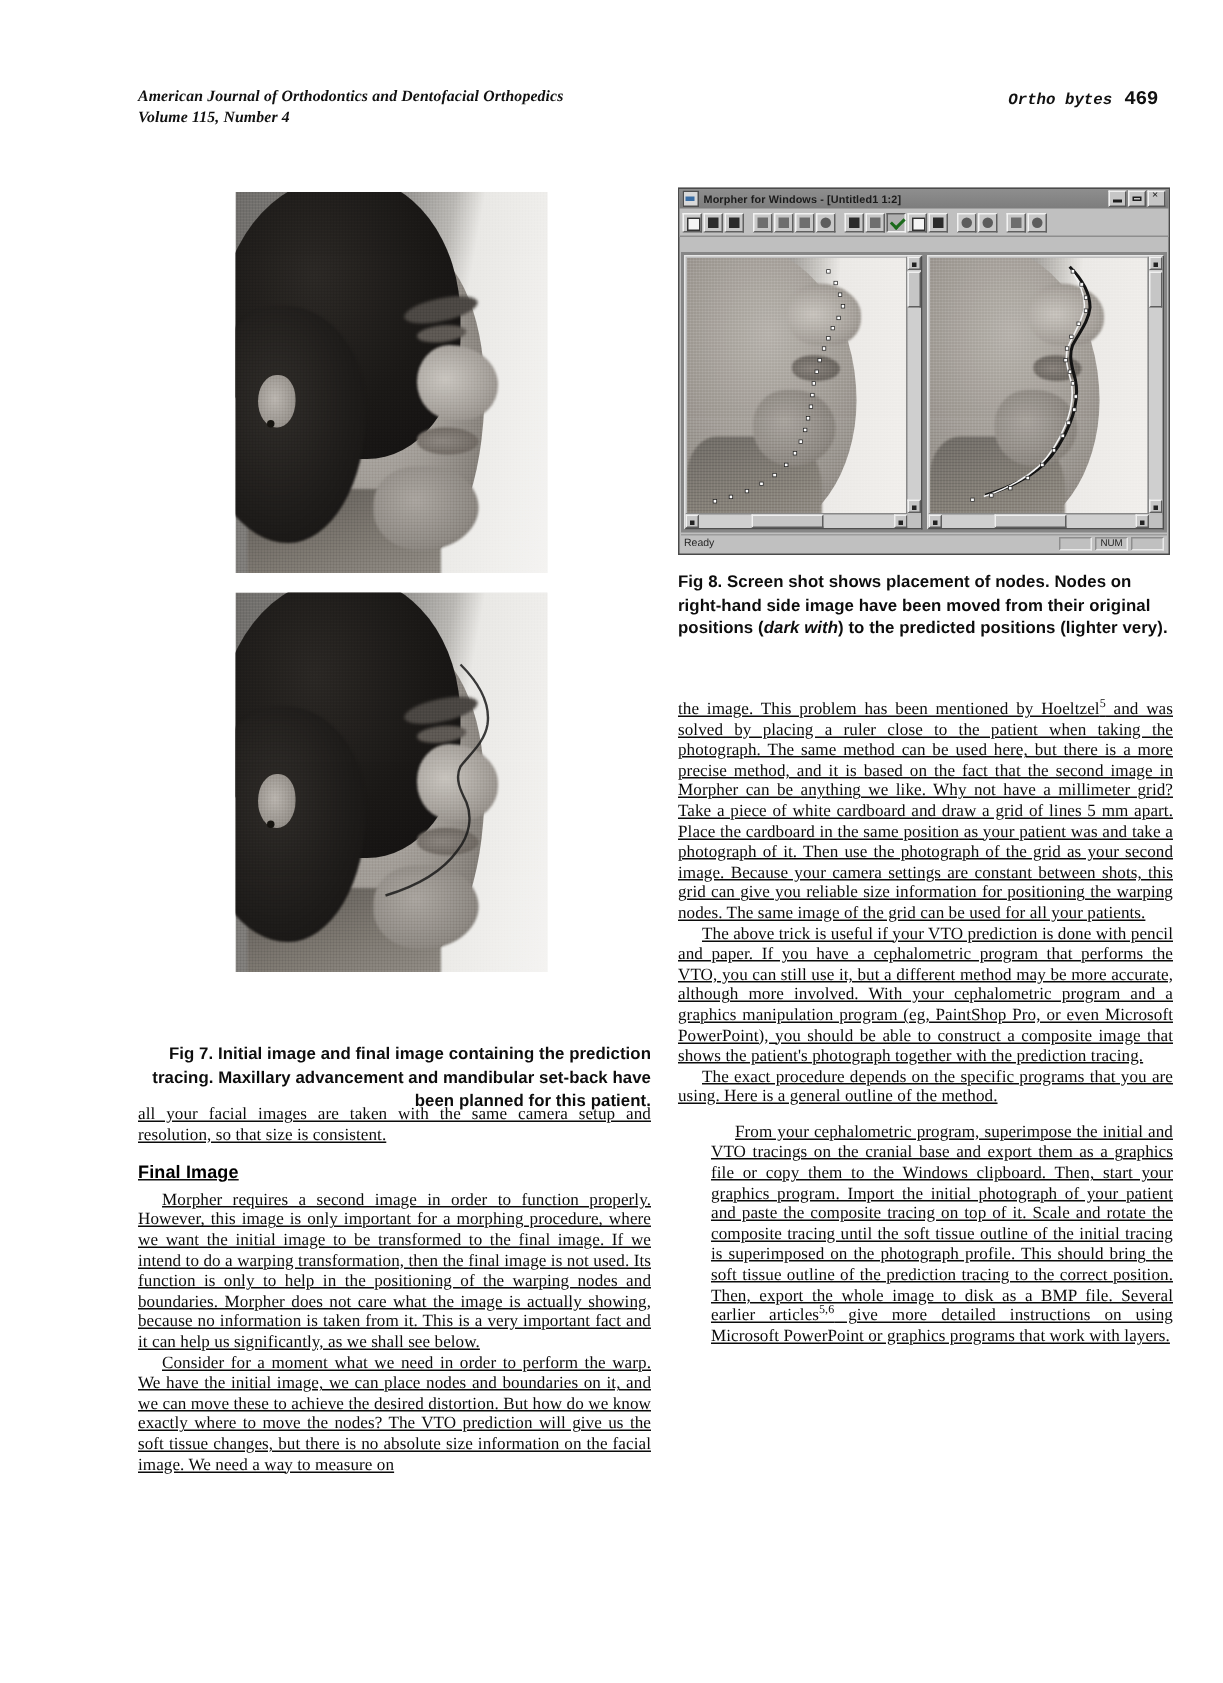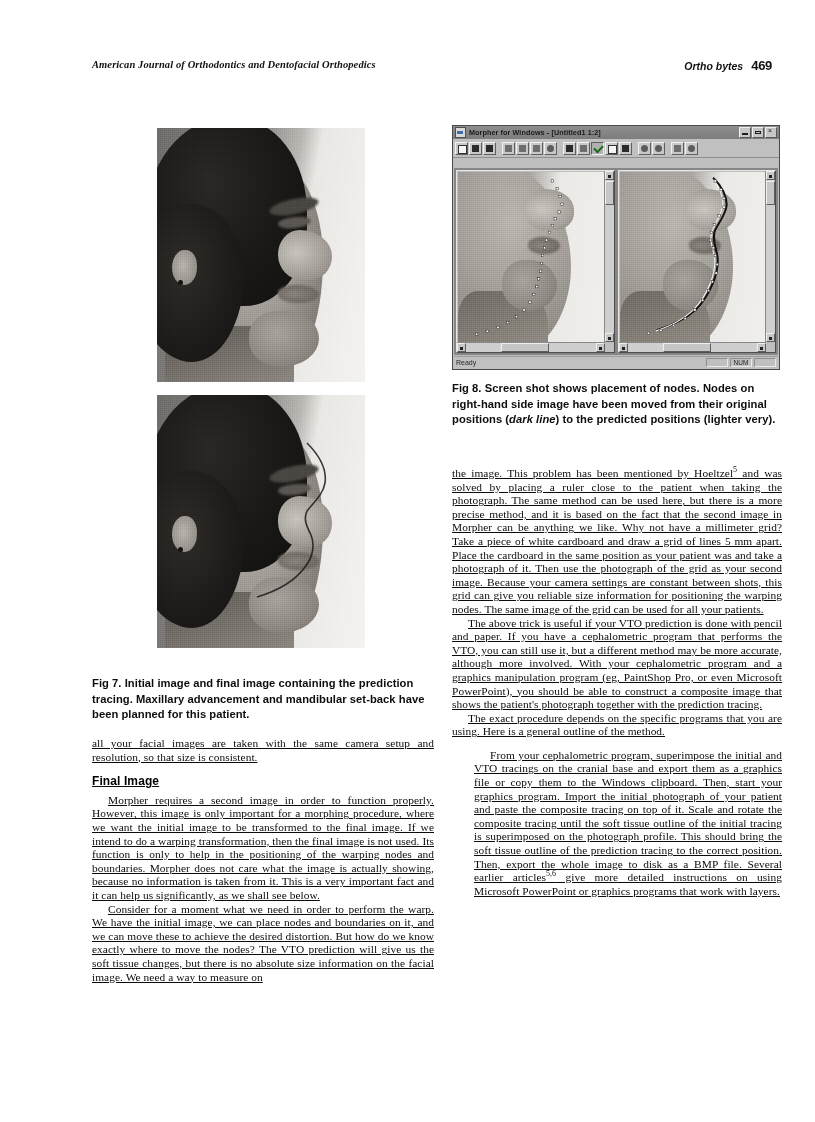--- a/index.html
+++ b/index.html
@@ -42,21 +42,21 @@
     font-size: 10.5px;
     letter-spacing: 0.1px;
     line-height: 14px;
     color: #111;
   }
   .rh-left .line2 { display: block; }
   .rh-right {
     position: absolute;
     right: 0;
     top: 0;
-    font-family: Liberation Sans, sans-serif;
+    font-family: Liberation Mono, monospace;
     font-style: italic;
     font-weight: bold;
     font-size: 10.5px;
     color: #111;
     white-space: nowrap;
   }
   .rh-right .pageno {
     font-style: normal;
     font-weight: bold;
     font-size: 13px;
@@ -223,22 +223,23 @@
     color: #0d0d0d;
     text-align: left;
     letter-spacing: 0.05px;
   }
   .fig-caption .lbl { font-weight: bold; }
   .fig-caption em { font-style: italic; }
 
   #fig7-caption {
     position: absolute;
     left: 68px;
-    top: 676px;
+    top: 696px;
     width: 342px;
+    text-align: right;
   }
   #fig8-caption {
     position: absolute;
     left: 428px;
     top: 381px;
     width: 330px;
   }
 
   
   .body-text {
@@ -583,20 +584,21 @@
   }
 </style>
 </head>
 <body>
 
 <div class="page">
 
   <div class="running-head">
     <div class="rh-left">
       <span>American Journal of Orthodontics and Dentofacial Orthopedics</span>
+      <span class="line2">Volume 115, Number 4</span>
     </div>
     <div class="rh-right">
       <span>Ortho bytes</span><span class="pageno">469</span>
     </div>
   </div>
 
   <div class="photo-block photo-a">
     <div class="photo">
       <div class="bg"></div>
       <div class="face"></div>
@@ -824,21 +826,21 @@
     <div class="mp-status">
       <div class="ready">Ready</div>
       <div class="pane"></div>
       <div class="pane">NUM</div>
       <div class="pane"></div>
     </div>
   </div>
 
   <div id="fig8-caption" class="fig-caption">
     <span class="lbl">Fig 8.</span>
-    <span>Screen shot shows placement of nodes. Nodes on right-hand side image have been moved from their original positions (</span><em>dark line</em><span>) to the predicted positions (lighter very).</span>
+    <span>Screen shot shows placement of nodes. Nodes on right-hand side image have been moved from their original positions (</span><em>dark with</em><span>) to the predicted positions (lighter very).</span>
   </div>
 
   <div id="left-text-top" class="body-text">
     <p class="noindent">all your facial images are taken with the same camera setup and resolution, so that size is consistent.</p>
     <div class="section-head">Final Image</div>
     <p>Morpher requires a second image in order to function properly. However, this image is only important for a morphing procedure, where we want the initial image to be transformed to the final image. If we intend to do a warping transformation, then the final image is not used. Its function is only to help in the positioning of the warping nodes and boundaries. Morpher does not care what the image is actually showing, because no information is taken from it. This is a very important fact and it can help us significantly, as we shall see below.</p>
     <p>Consider for a moment what we need in order to perform the warp. We have the initial image, we can place nodes and boundaries on it, and we can move these to achieve the desired distortion. But how do we know exactly where to move the nodes? The VTO prediction will give us the soft tissue changes, but there is no absolute size information on the facial image. We need a way to measure on</p>
   </div>
 
   <div id="right-text" class="body-text">

